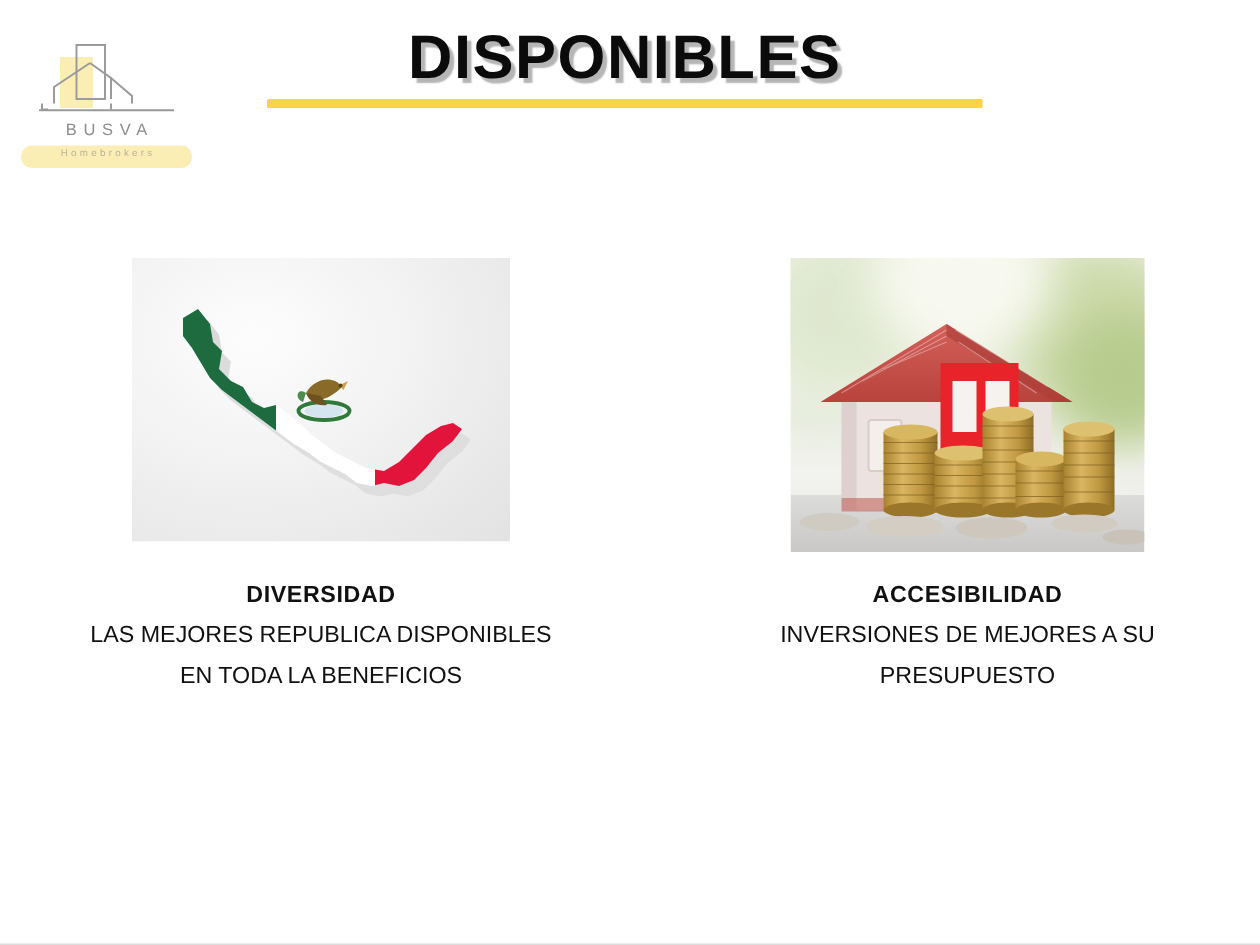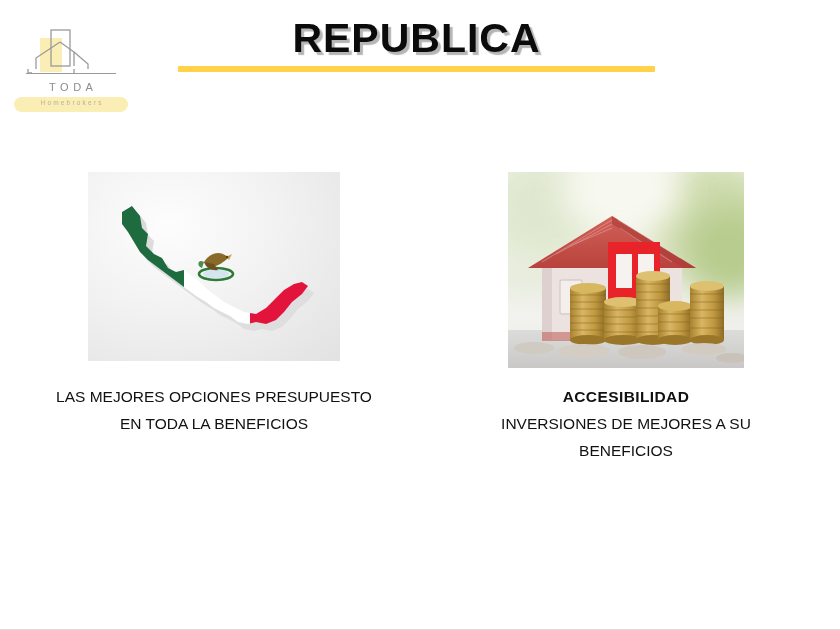--- a/index.html
+++ b/index.html
@@ -92,21 +92,21 @@
     background: #ffd24a;
     border-radius: 1px;
   }
 
   
   .card {
     position: absolute;
     top: 172px;
   }
   .card-left  { left: 88px;  width: 252px; }
-  .card-right { left: 508px; width: 280px; }
+  .card-right { left: 527px; width: 280px; }
 
   .photo {
     position: relative;
     overflow: hidden;
   }
   .photo-left  { width: 252px; height: 189px; }
   .photo-right { width: 236px; height: 196px; }
 
   .caption {
     position: absolute;
@@ -160,26 +160,26 @@
         <rect x="37" y="6" width="19" height="36"></rect>
         <path d="M46 18 L60 28 L60 42"></path>
         <path d="M60 28 L74 40 L74 45"></path>
         <path d="M46 18 L22 34 L22 45"></path>
         <path d="M14 45 L14 49 L18 49"></path>
         <path d="M60 45 L60 49"></path>
       </g>
       <line x1="12" y1="49.5" x2="102" y2="49.5" stroke="#9a9a9a" stroke-width="1.2"></line>
     </svg>
 
-    <div class="logo-name">TODA</div>
+    <div class="logo-name">BUSVA</div>
     <div class="logo-band"></div>
     <div class="logo-band-text">Homebrokers</div>
   </div>
 
-  <div class="title">REPUBLICA</div>
+  <div class="title">DISPONIBLES</div>
   <div class="title-rule"></div>
 
   <div class="card card-left">
 
     <div class="photo photo-left">
       <div class="map-bg"></div>
       <svg class="map-svg" viewBox="0 0 252 189">
         <defs>
           <clipPath id="mxclip">
             <path d="M34,40 L44,34 L52,44 L54,56 L60,62 L58,74 L66,82 L74,86
@@ -213,21 +213,22 @@
           <path d="M-12,-2 C-6,-12 6,-14 12,-6 C8,-2 2,2 -4,3 Z" fill="#8a6a28"></path>
           <path d="M-12,-2 C-10,4 -4,7 2,6 L-2,0 Z" fill="#6d5220"></path>
           <path d="M10,-7 L16,-10 L13,-4 Z" fill="#caa24a"></path>
           <path d="M-12,-2 C-18,-6 -20,2 -14,4 Z" fill="#4a8d4f"></path>
           <circle cx="11" cy="-7" r="1.3" fill="#5a4318"></circle>
         </g>
       </svg>
     </div>
 
     <div class="caption caption-left">
-      <span class="caption-line">LAS MEJORES OPCIONES PRESUPUESTO</span>
+      <span class="caption-title">DIVERSIDAD</span>
+      <span class="caption-line">LAS MEJORES REPUBLICA DISPONIBLES</span>
       <span class="caption-line">EN TODA LA BENEFICIOS</span>
     </div>
   </div>
 
   <div class="card card-right">
 
     <div class="photo photo-right">
       <div class="house-bg"></div>
 
       <div class="blur-blob" style="left:-26px; top:-20px; width:120px; height:110px; background:#dfe8cf;"></div>
@@ -352,17 +353,17 @@
           <ellipse cx="134" cy="180" rx="24" ry="7" fill="#cdc7be"></ellipse>
           <ellipse cx="196" cy="177" rx="22" ry="6" fill="#d1cbc2"></ellipse>
           <ellipse cx="224" cy="186" rx="16" ry="5" fill="#c8c2b9"></ellipse>
         </g>
       </svg>
     </div>
 
     <div class="caption caption-right">
       <span class="caption-title">ACCESIBILIDAD</span>
       <span class="caption-line">INVERSIONES DE MEJORES A SU</span>
-      <span class="caption-line">BENEFICIOS</span>
+      <span class="caption-line">PRESUPUESTO</span>
     </div>
   </div>
 
 </div>
 
 </body></html>

